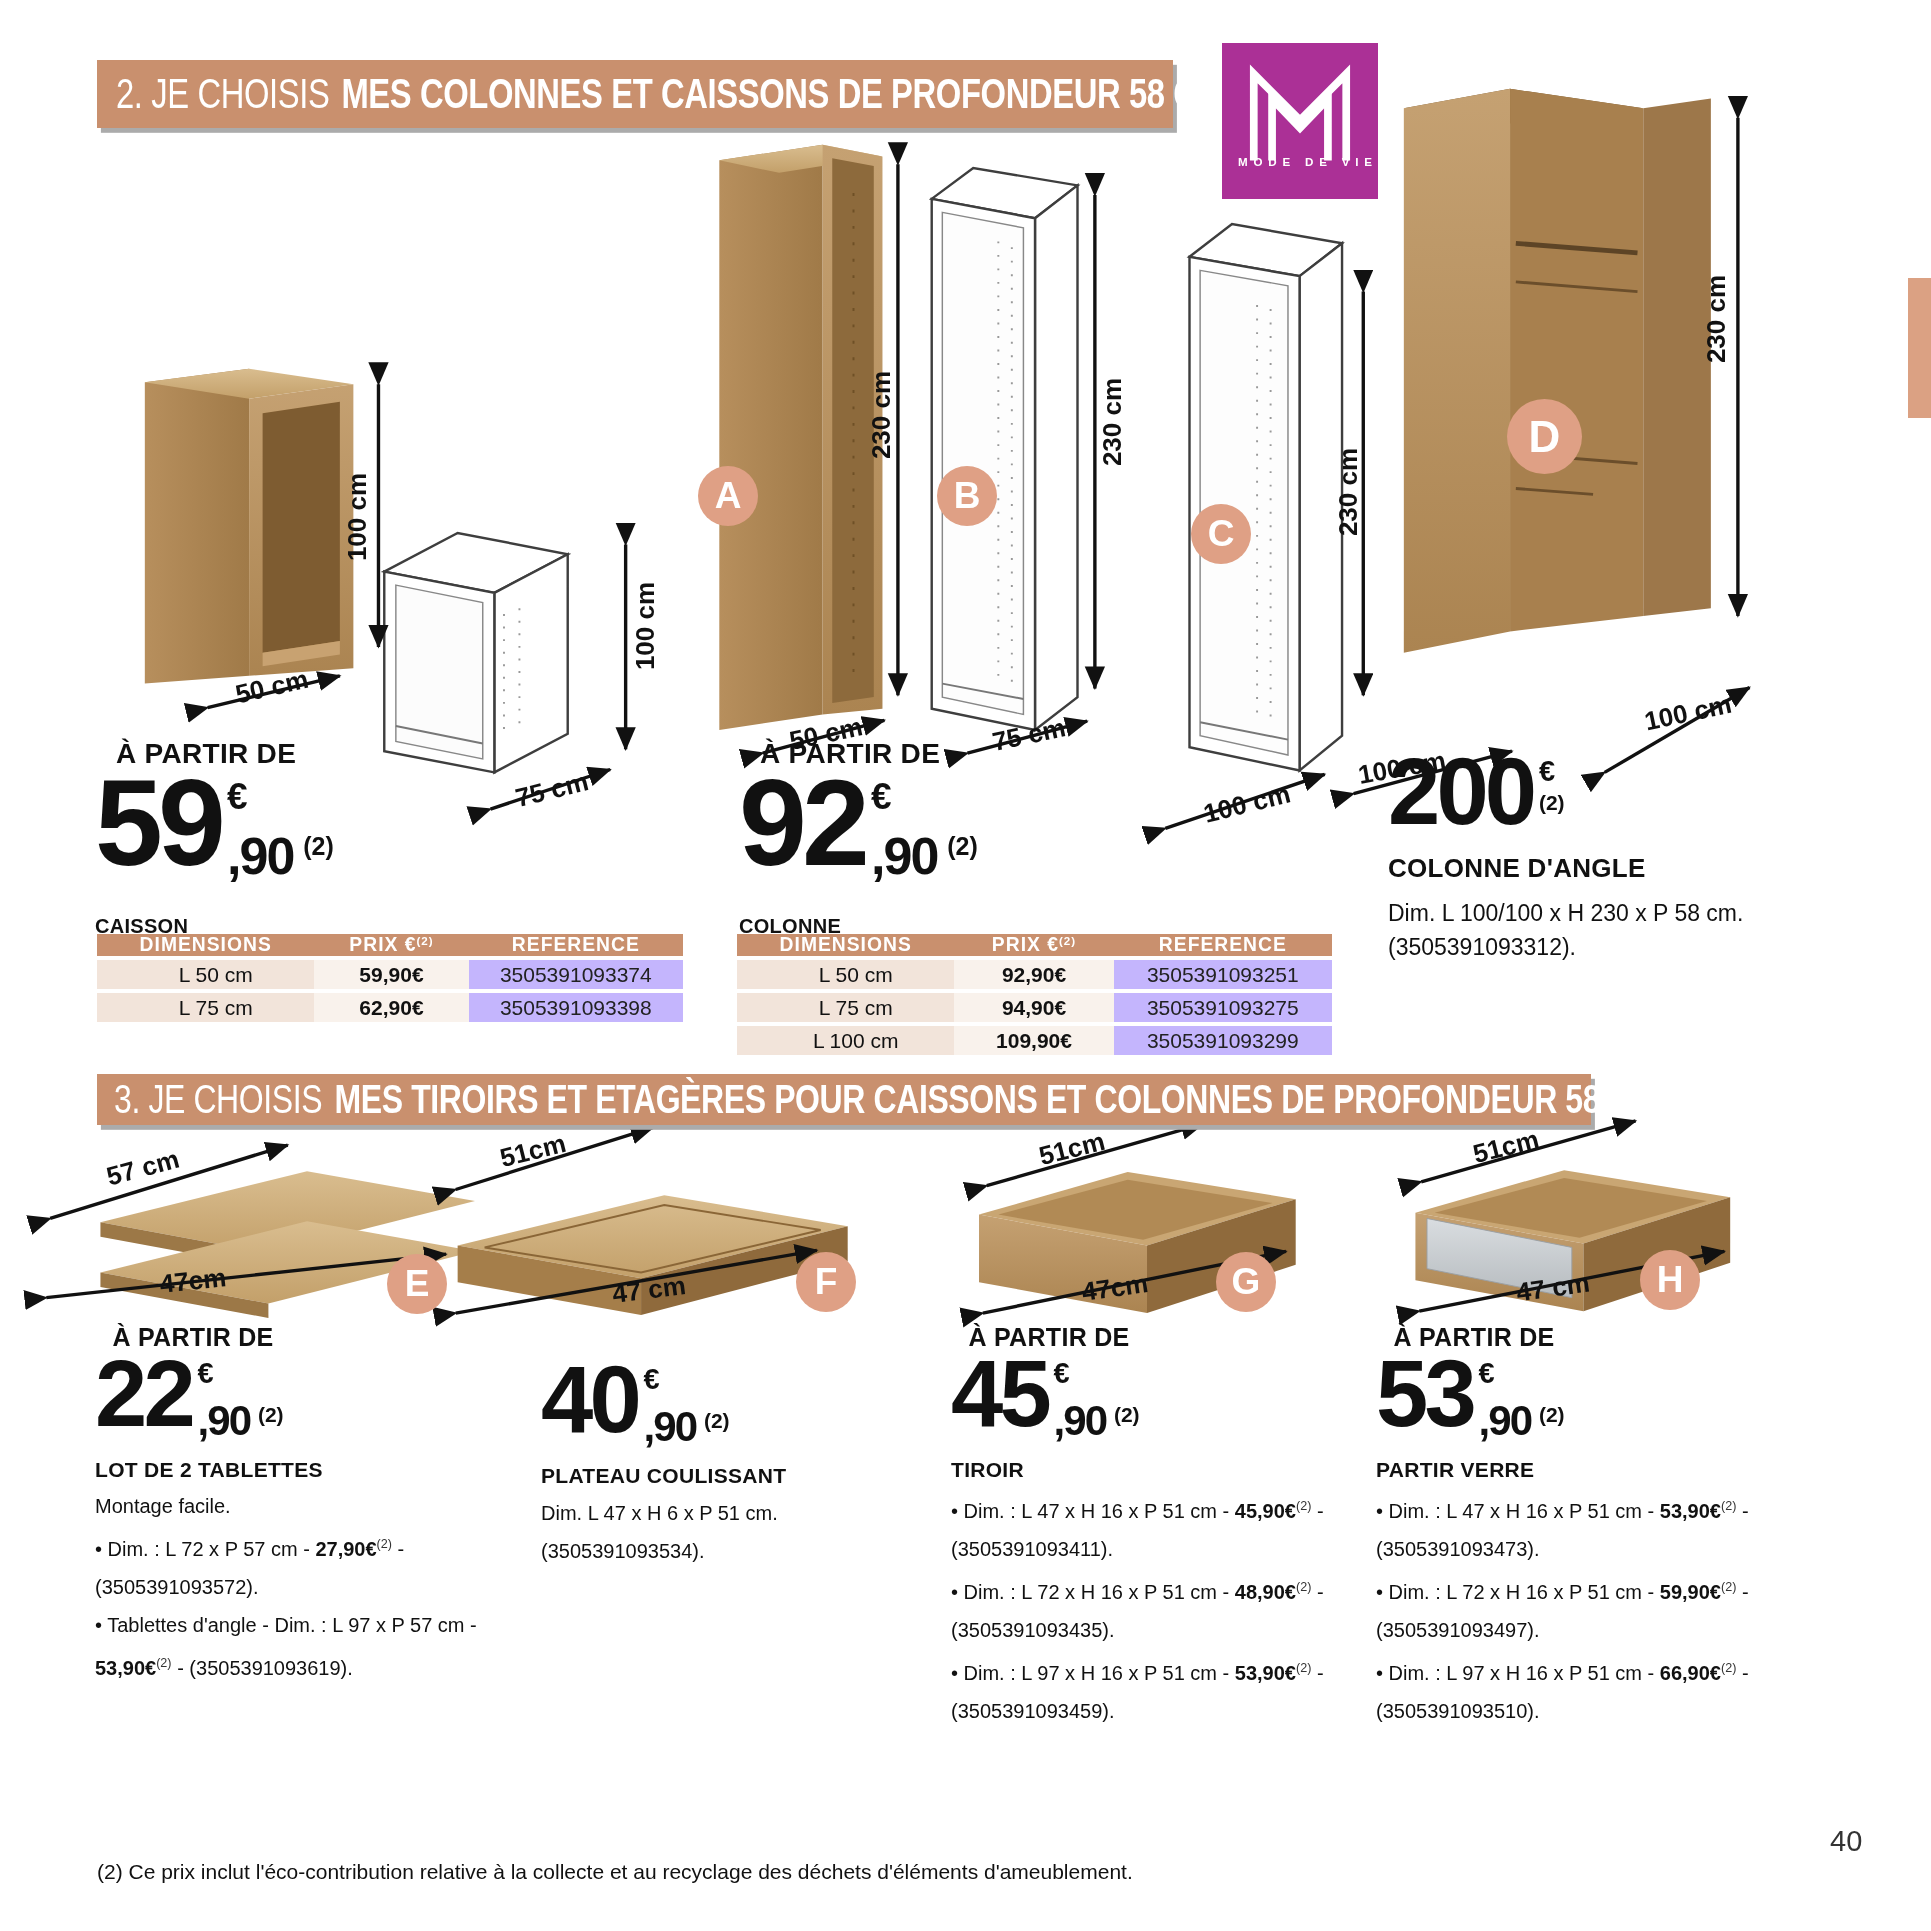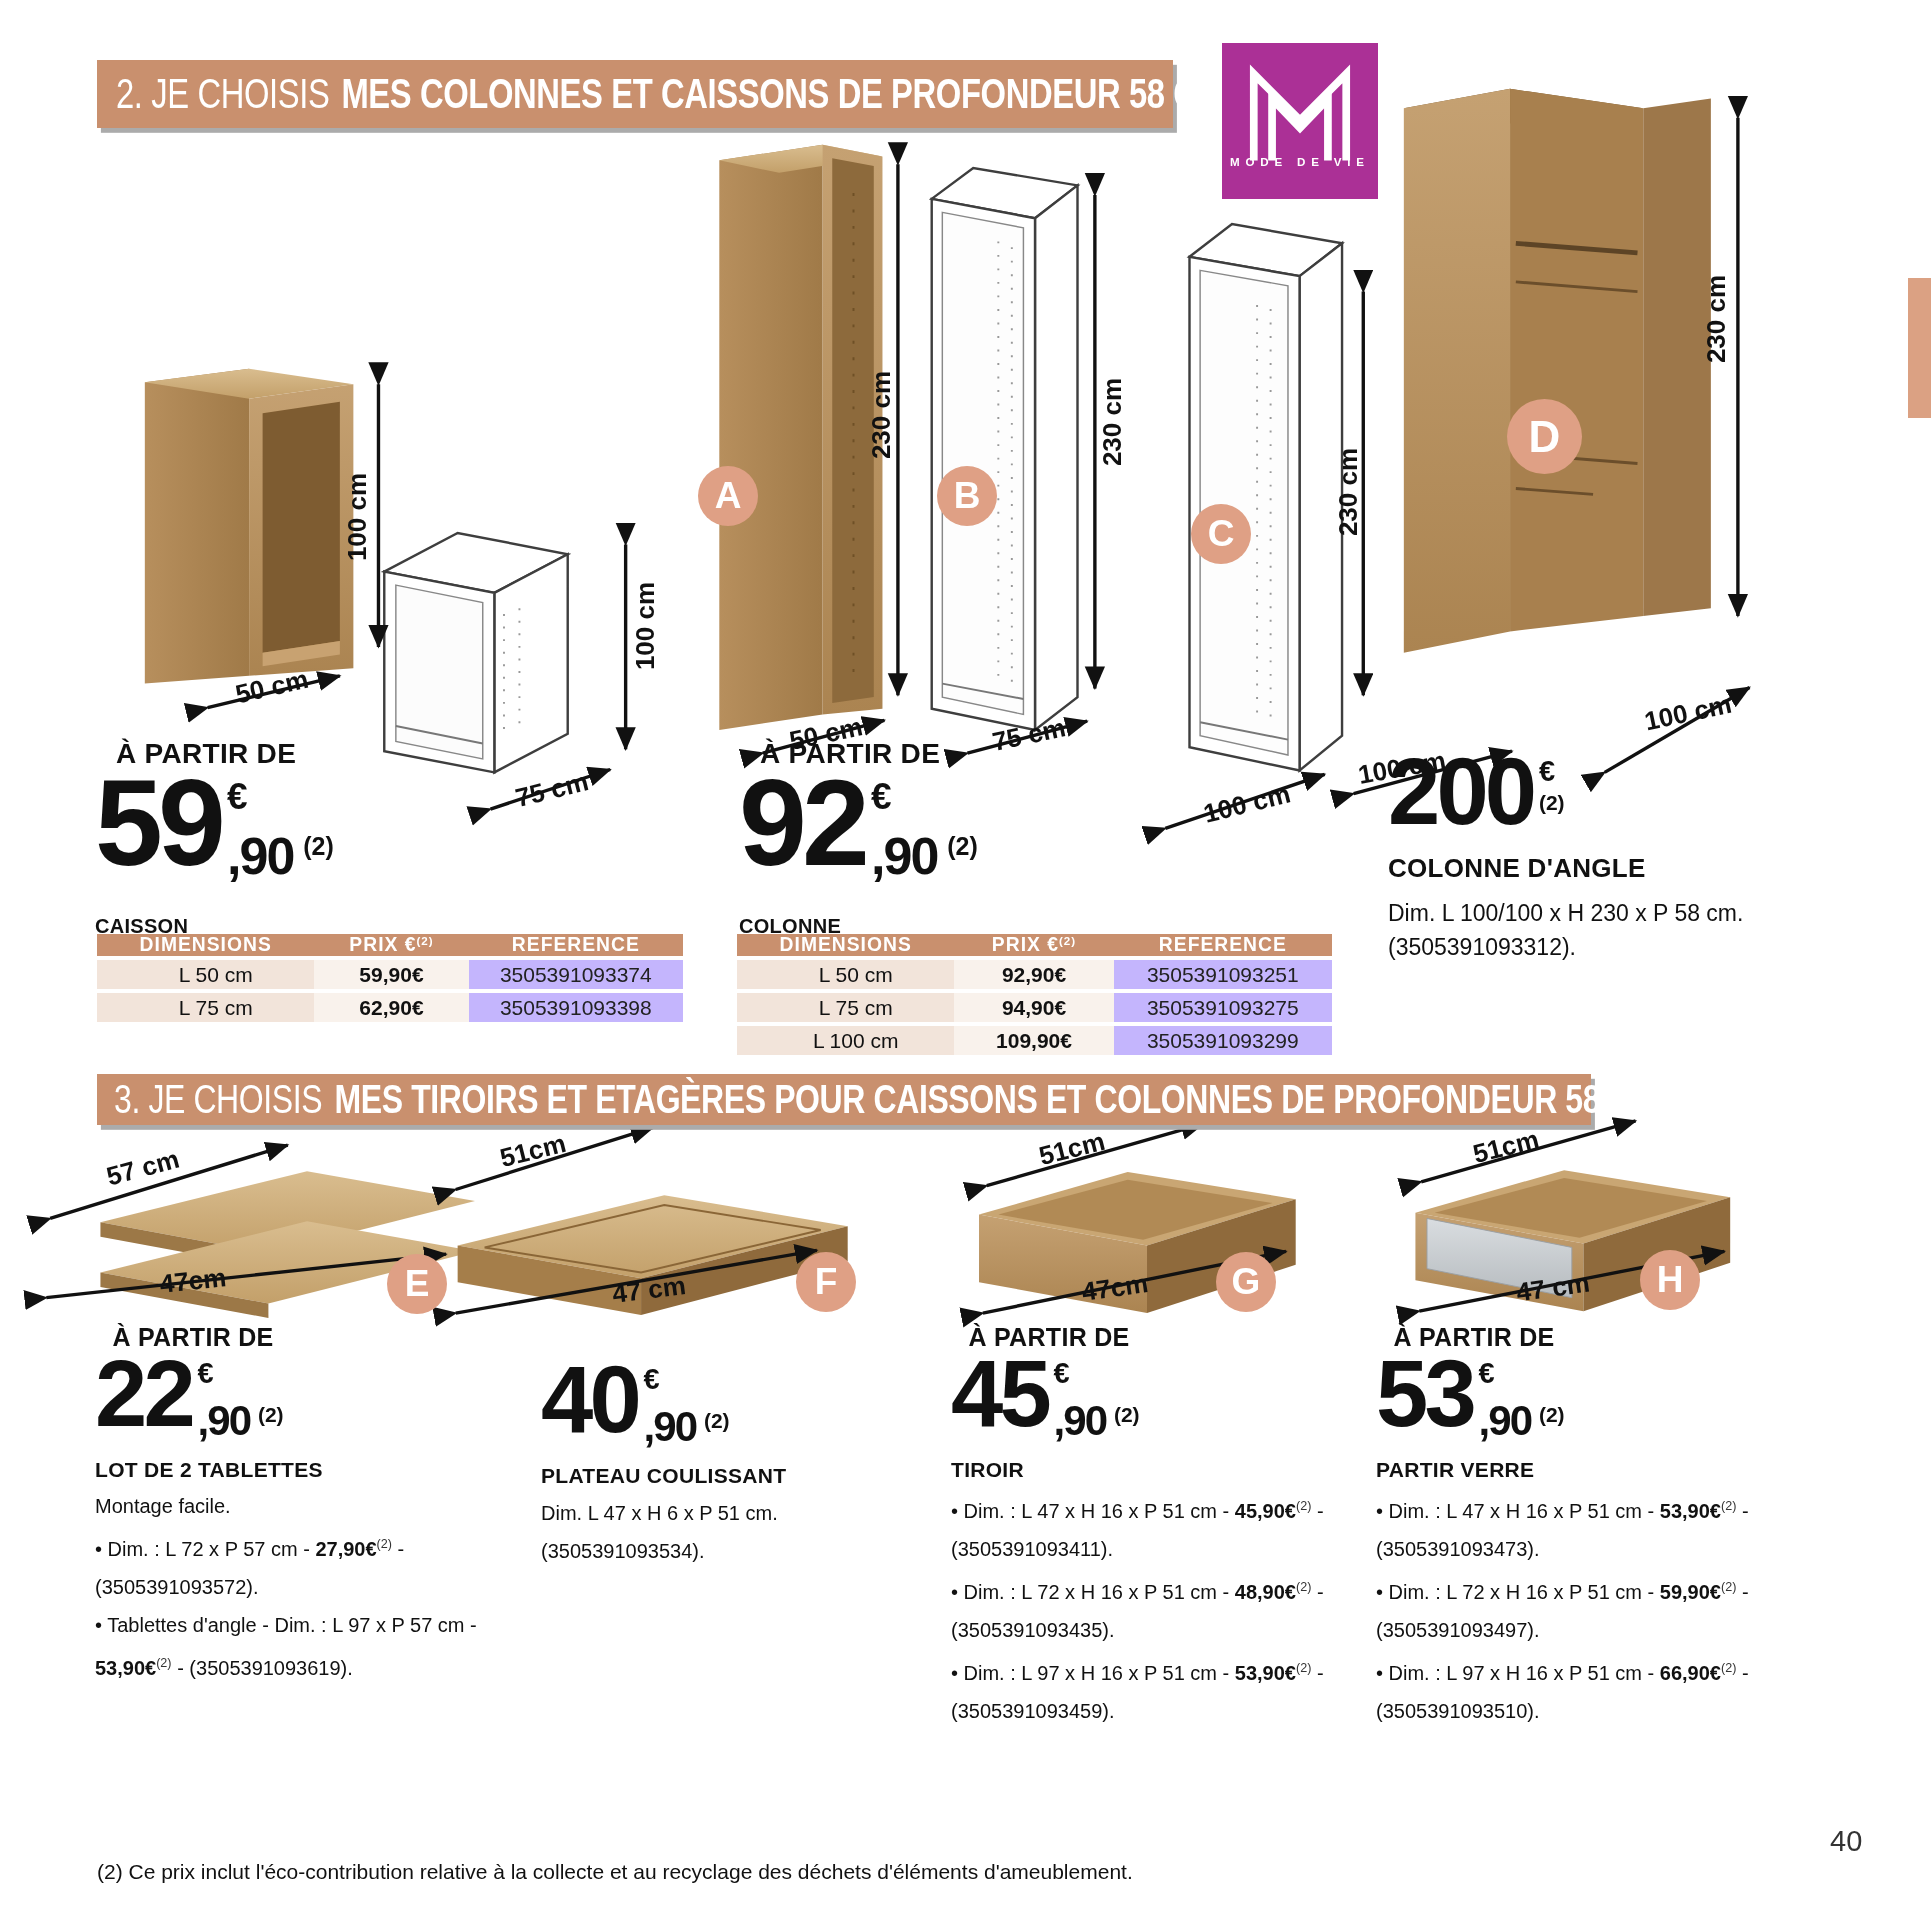--- a/index.html
+++ b/index.html
@@ -12,21 +12,21 @@
   .banner .bt{transform:scaleX(.78);transform-origin:left center;display:flex;align-items:baseline;gap:15.4px;letter-spacing:-0.5px;}
   .banner .light{font-weight:400;}
   .banner .strong{font-weight:700;}
   #banner2{left:97px;top:60px;width:1057px;height:68px;padding-left:19.3px;font-size:42px;}
   #banner3{left:97px;top:1074px;width:1477px;height:51px;padding-left:17.4px;font-size:40px;}
   #banner3 .bt{transform:scaleX(.80);}
 
   
   .logo{position:absolute;left:1222px;top:43px;width:156px;height:156px;background:#ab3096;
         display:flex;flex-direction:column;align-items:center;justify-content:flex-start;}
-  .logo .tagline{color:#fff;font-size:11.6px;font-weight:700;letter-spacing:5.8px;margin-top:-23px;white-space:nowrap;}
+  .logo .tagline{color:#fff;font-size:11.6px;font-weight:700;letter-spacing:5.8px;margin-top:-23px;white-space:nowrap;padding-left:16px;}
 
   
   .pb{position:absolute;}
   .pb .ap{font-size:28px;font-weight:700;margin:0 0 5.8px 21px;letter-spacing:0.3px;}
   .pb .row{display:flex;align-items:flex-start;}
   .pb .int{font-size:122px;font-weight:700;line-height:.78;letter-spacing:-4.8px;}
   .pb .sidecol{display:flex;flex-direction:column;margin-left:5.8px;}
   .pb .eur{font-size:37px;font-weight:700;line-height:1;margin-top:1.9px;}
   .pb .cents{font-size:52px;font-weight:700;line-height:1;margin-top:15.4px;letter-spacing:-1.9px;}
   .pb .sup2{font-size:25px;font-weight:700;align-self:flex-end;margin:0 0 21px 9.7px;}

